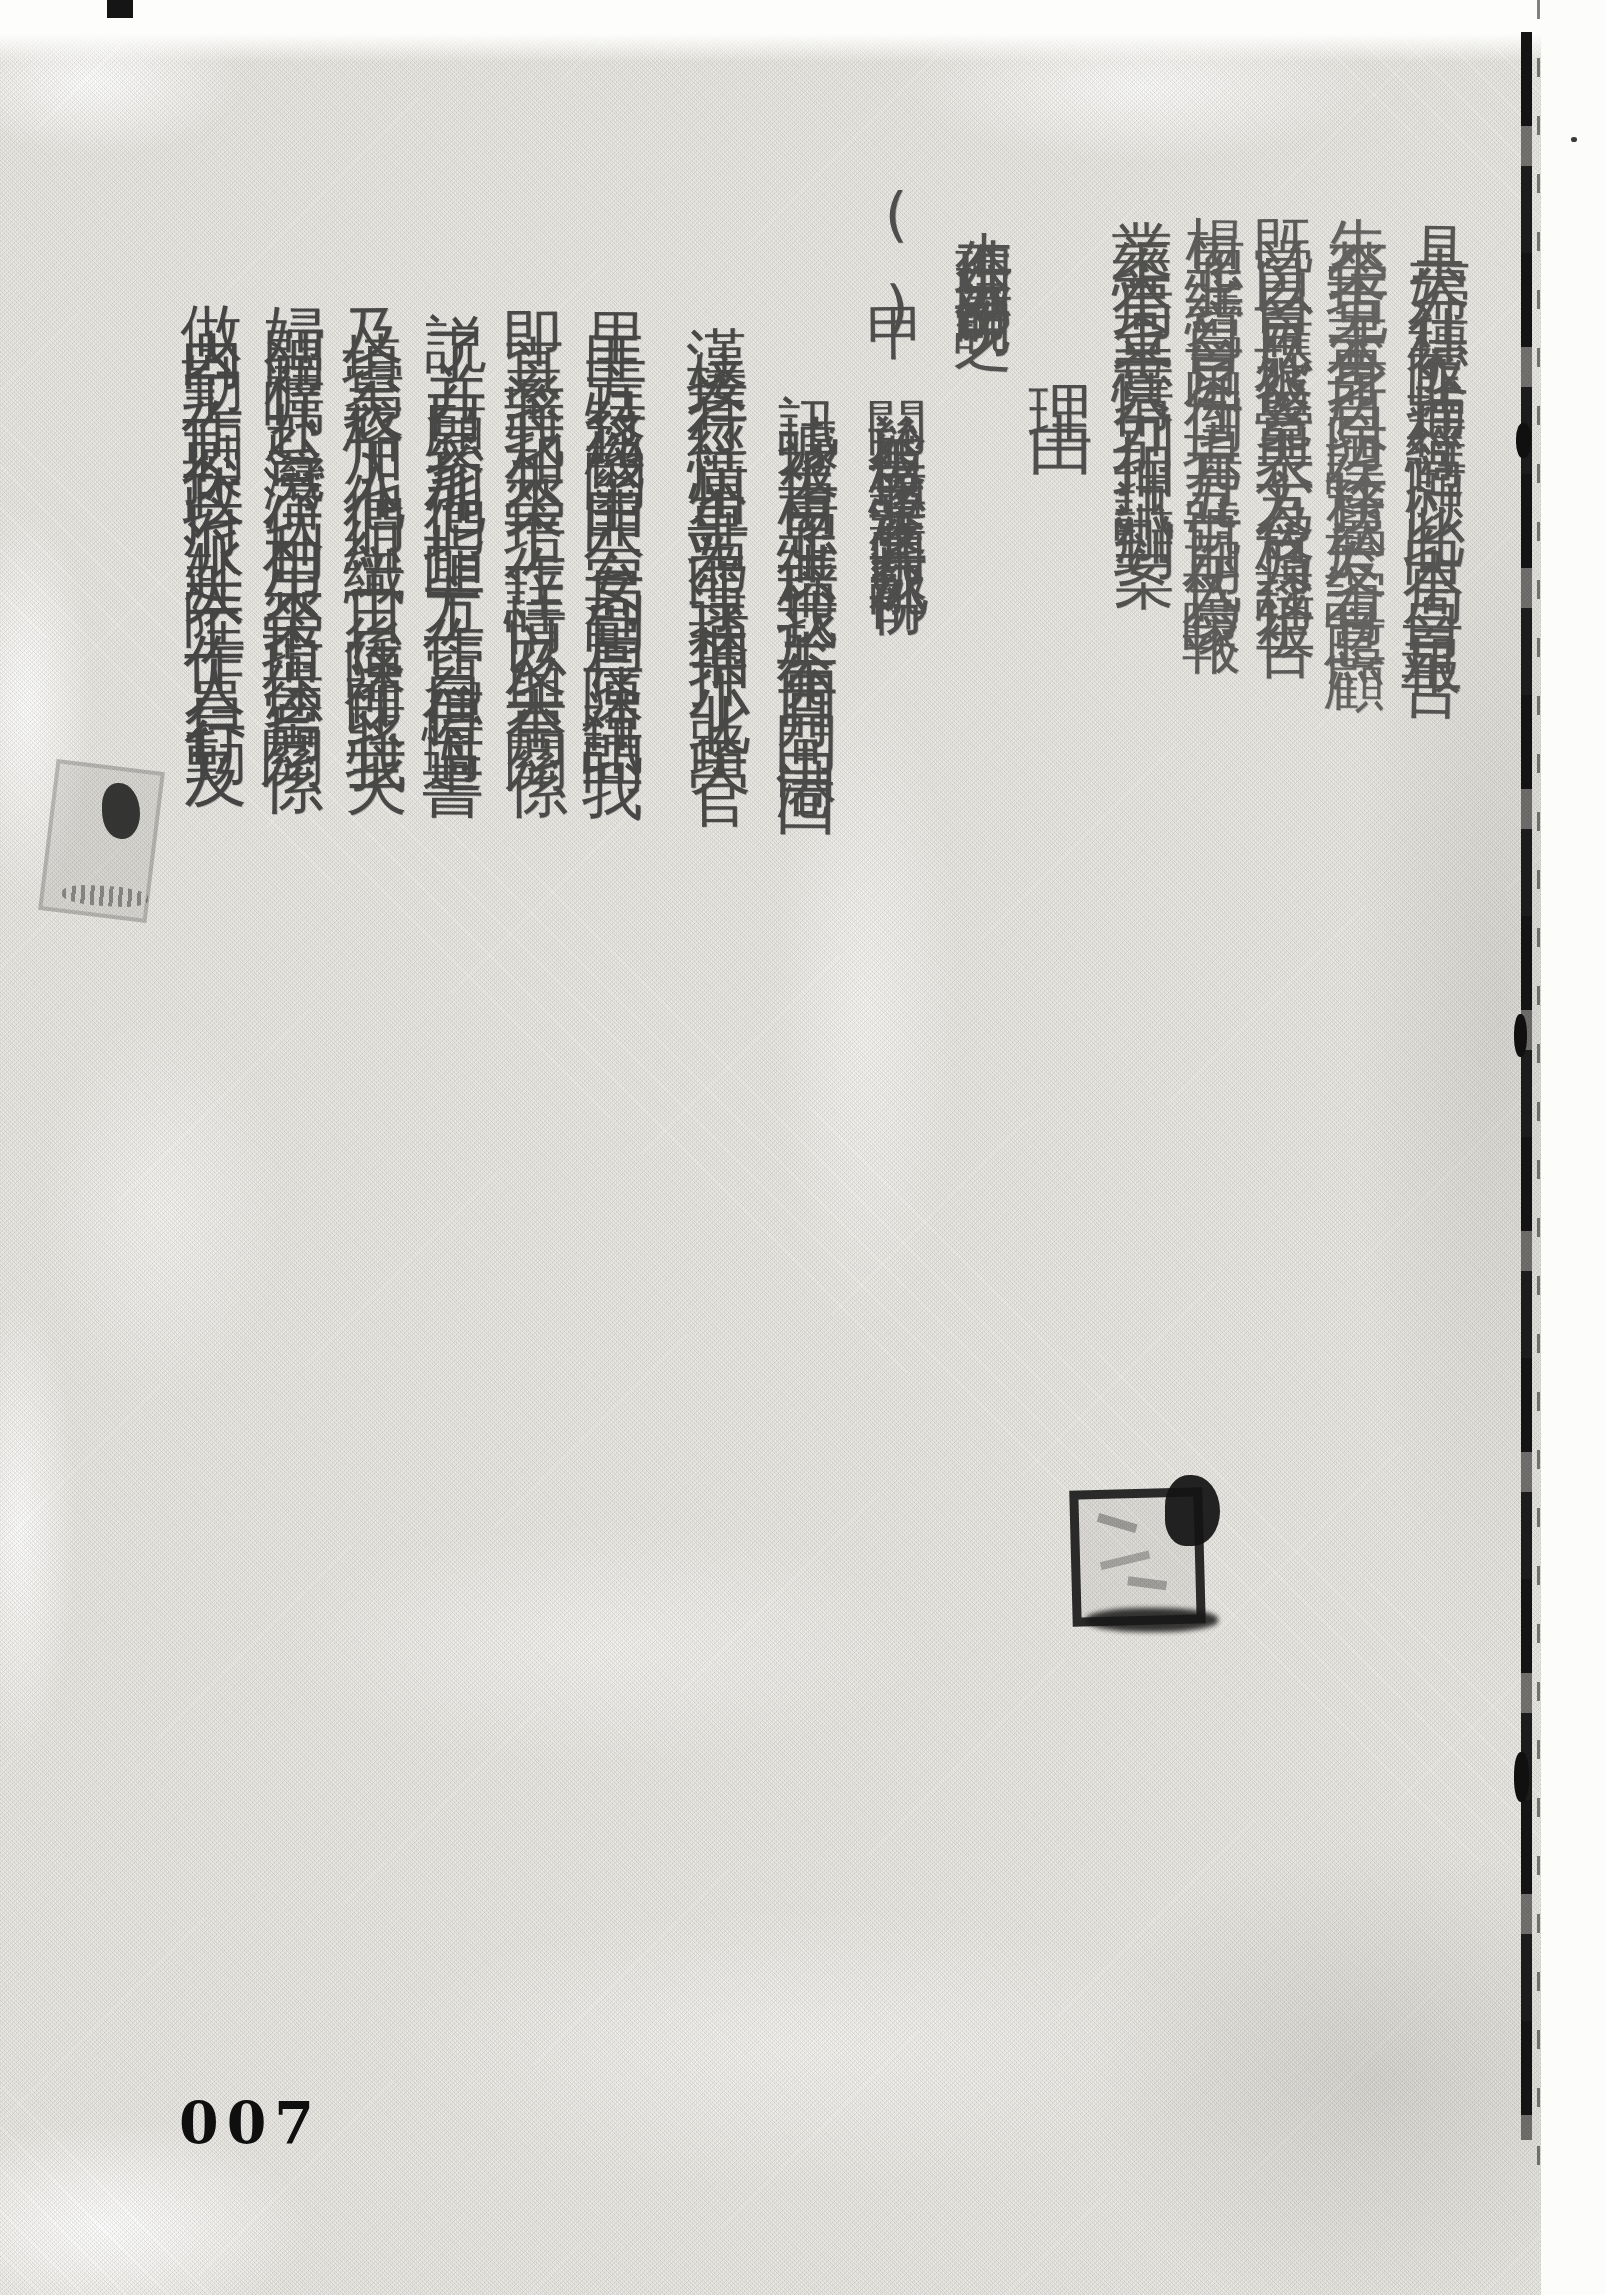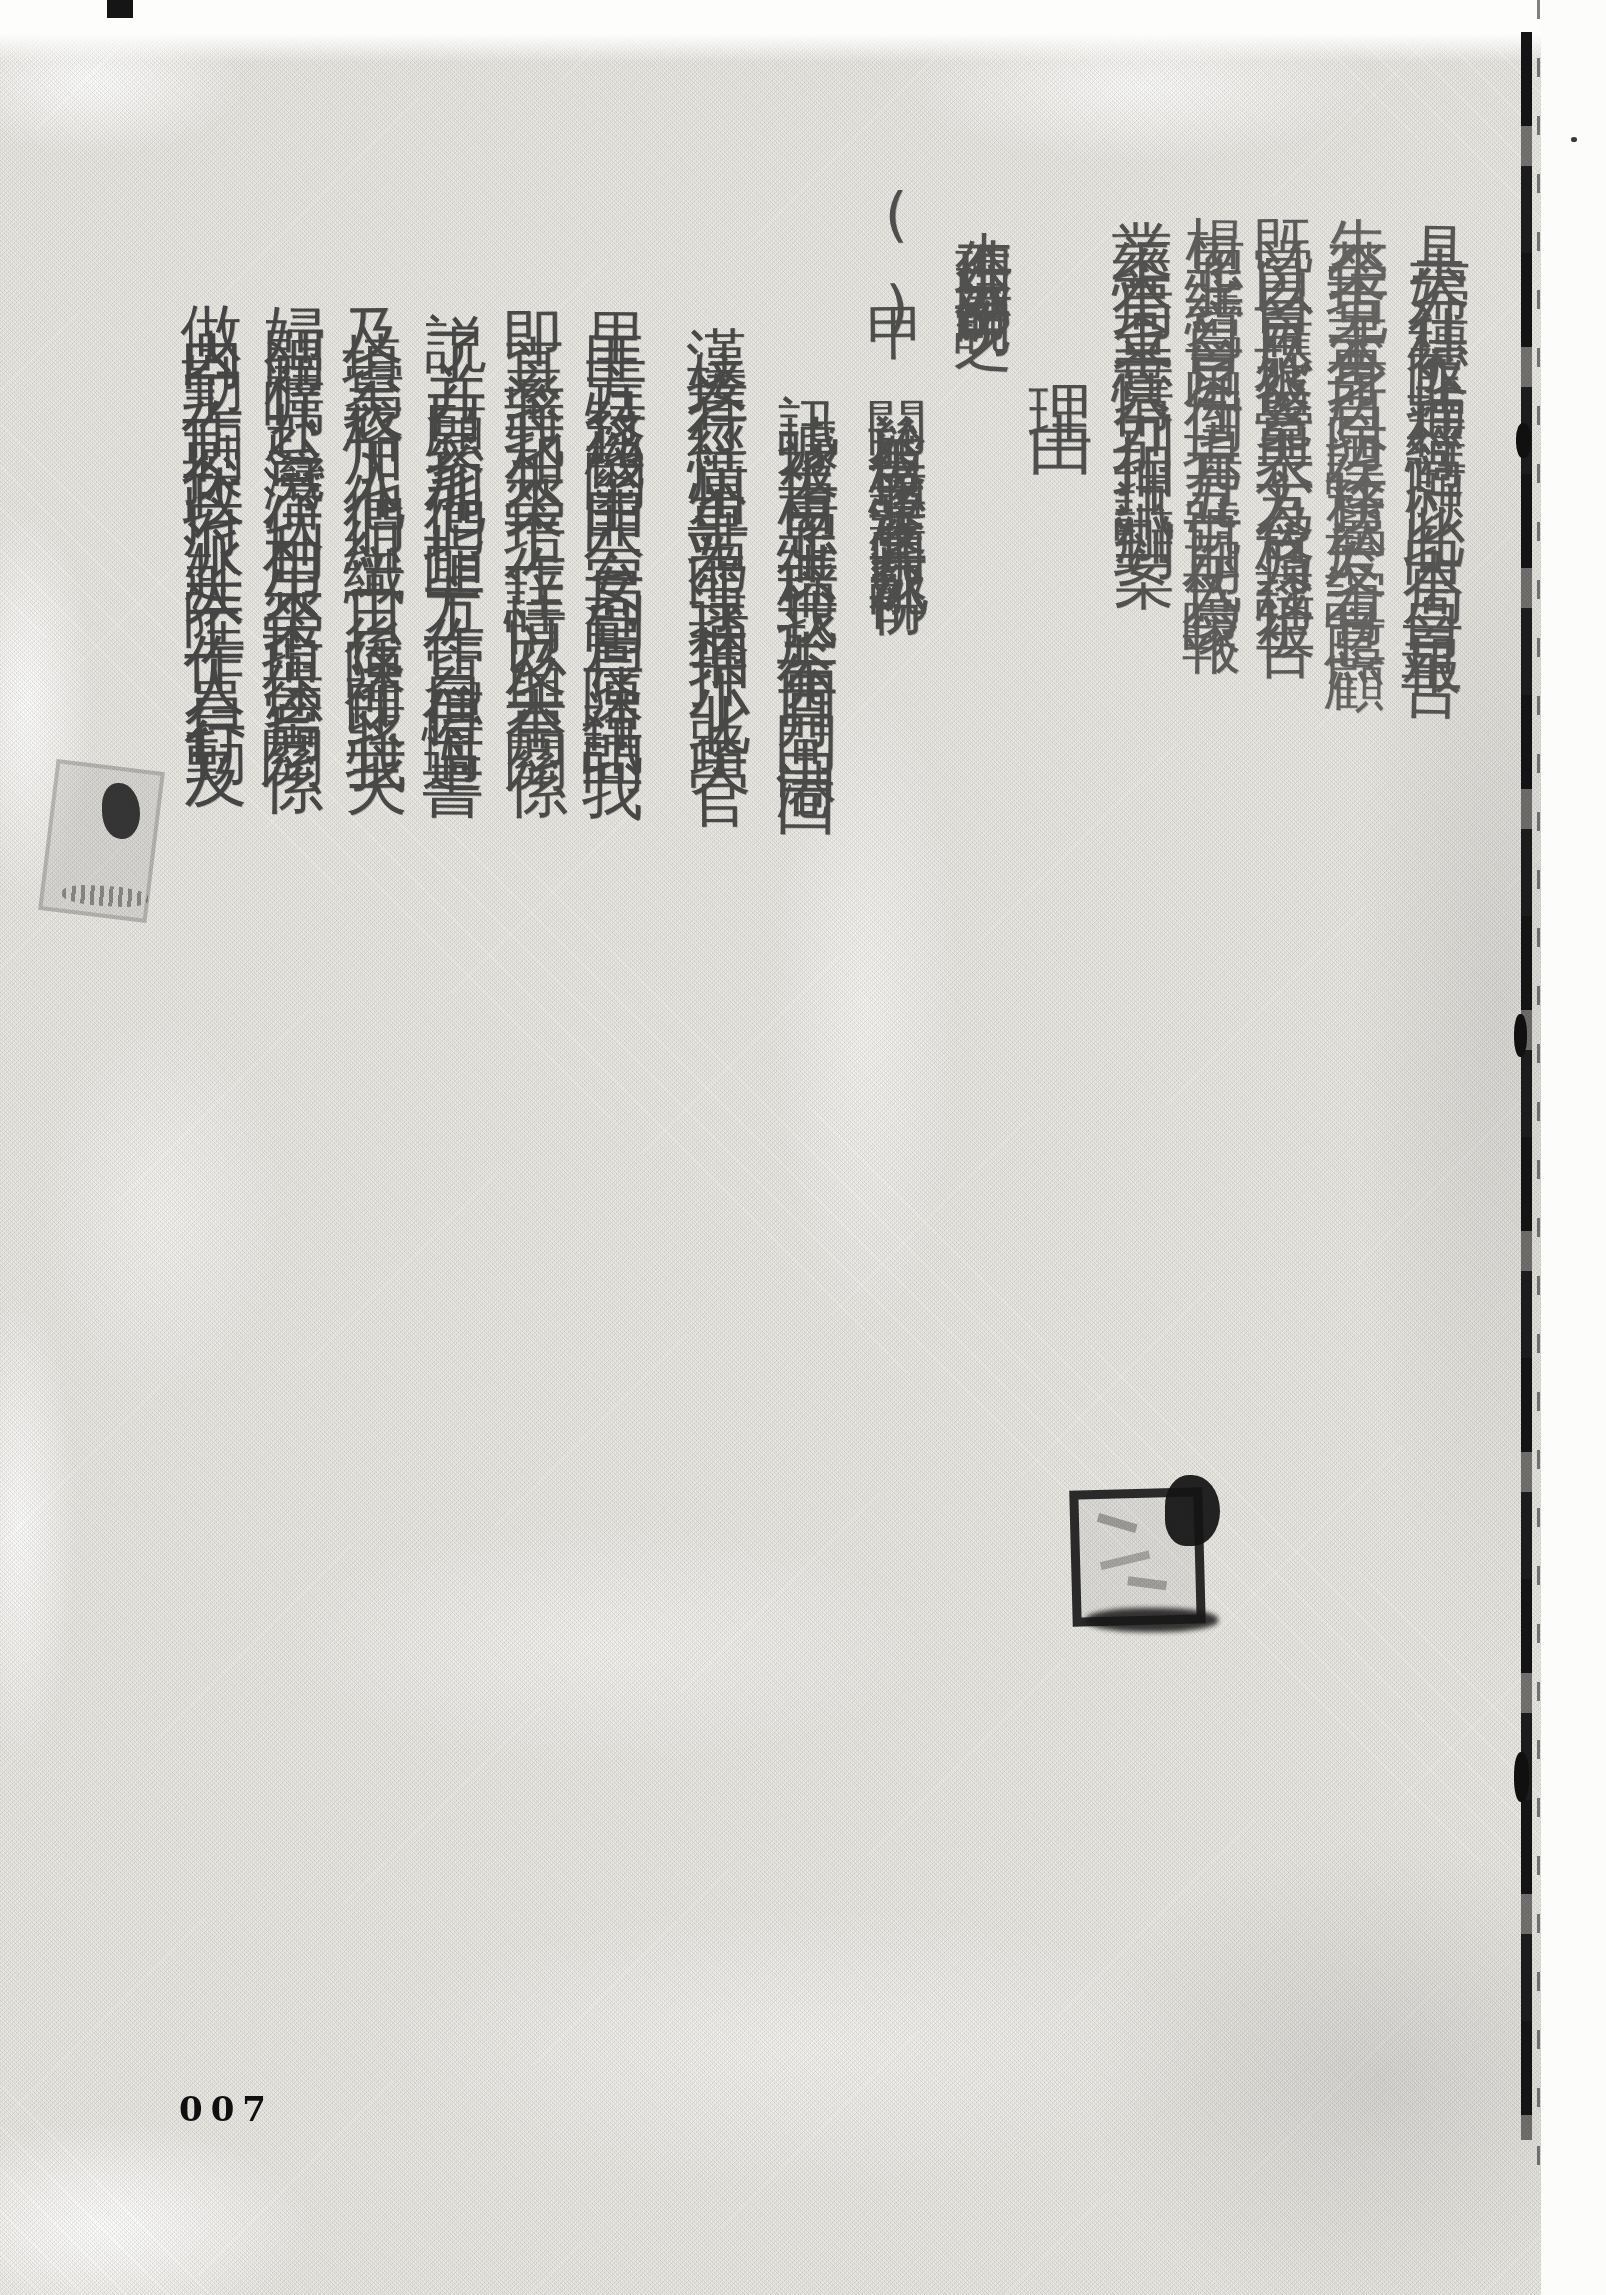--- a/index.html
+++ b/index.html
@@ -89,21 +89,21 @@
     position:absolute;left:102px;top:783px;width:38px;height:56px;z-index:4;
     background:#232323;border-radius:40% 55% 45% 50%;opacity:.9;
   }
   .smudge-speckles{
     position:absolute;left:62px;top:886px;width:86px;height:20px;z-index:4;
     background:repeating-linear-gradient(90deg, rgba(25,25,25,.55) 0 4px, rgba(0,0,0,0) 4px 9.4px);
     transform:rotate(4deg);opacity:.75;border-radius:40%;
   }
   .page-number{
     position:absolute;left:179px;top:2089px;z-index:6;
-    font-family:"DejaVu Serif",serif;font-weight:700;font-size:34px;
+    font-family:"DejaVu Serif",serif;font-weight:700;font-size:57px;
     letter-spacing:8px;color:#0f0f0f;
   }
   .corner-dash{position:absolute;left:107px;top:0px;width:25.5px;height:17.5px;background:#151515;z-index:6;}
 </style>
 </head>
 <body>
 
 <div class="page">
   <div class="mottle"></div>
   <div class="texture"></div>

